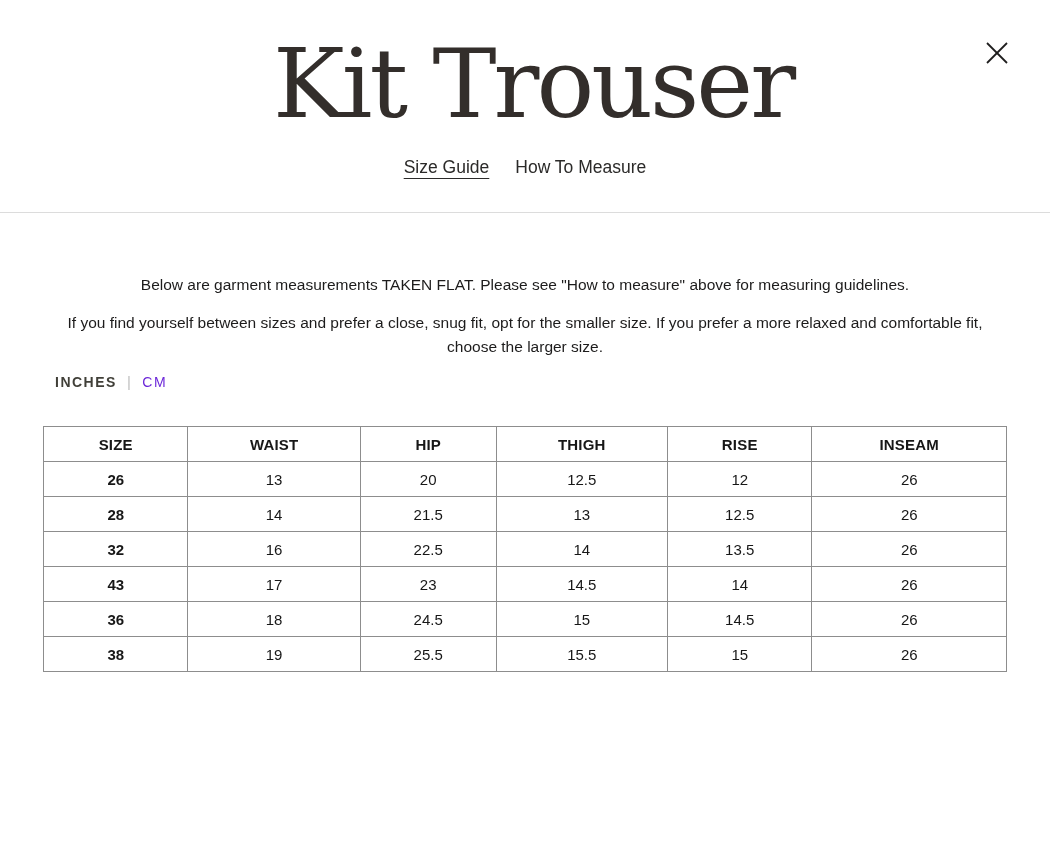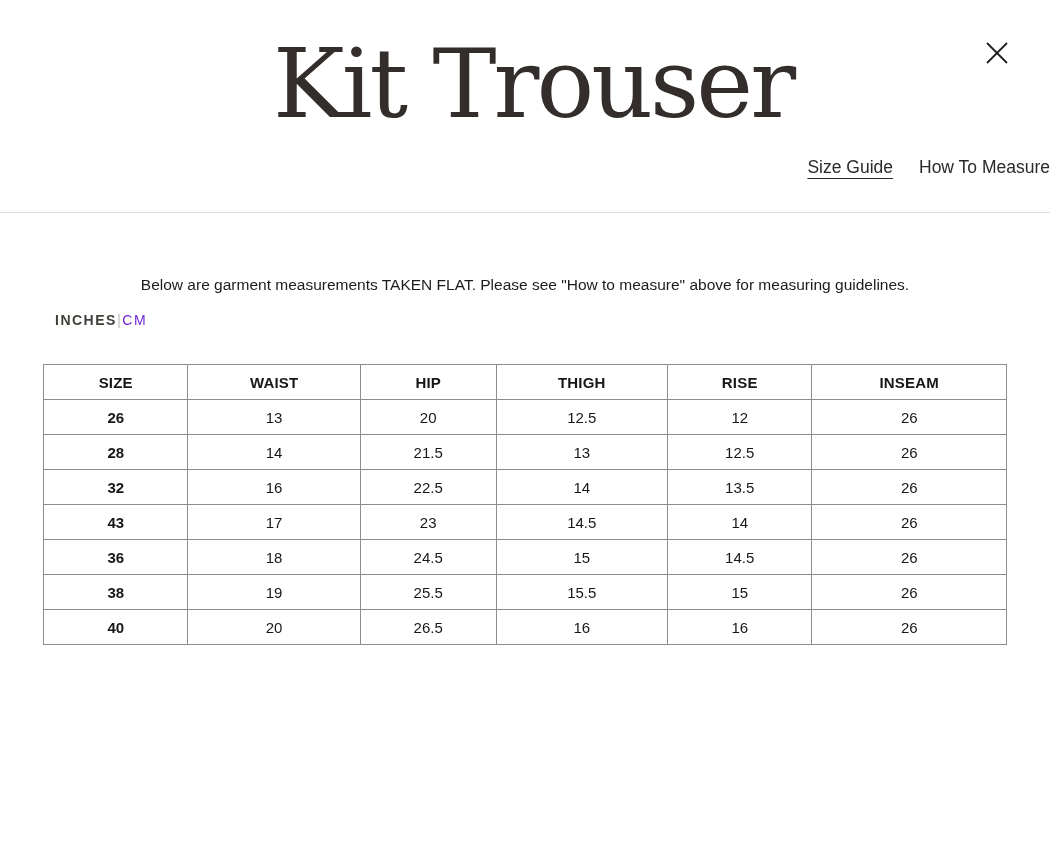--- a/index.html
+++ b/index.html
@@ -29,21 +29,21 @@
     font-family: "DejaVu Serif", serif;
     font-weight: 400;
     font-size: 96px;
     line-height: 1.22;
     letter-spacing: -3px;
     color: #332e2b;
     margin-left: 16px;
   }
   .tabs {
     display: flex;
-    justify-content: flex-end;
+    justify-content: center;
     align-items: baseline;
     gap: 26px;
     margin-top: 14px;
     font-size: 17.5px;
     color: #2b2a29;
   }
   .tab { cursor: pointer; }
   .tab.active {
     text-decoration: underline;
     text-underline-offset: 5px;
@@ -69,20 +69,21 @@
     width: 964px;
     margin: 0 auto;
     text-align: left;
   }
   .unit-toggle {
     margin: 2px 0 10px 12px;
     font-size: 14px;
     letter-spacing: 1.5px;
     display: flex;
     align-items: center;
+    gap: 10px;
   }
   .unit-option { cursor: pointer; color: #6d28d9; font-weight: 400; }
   .unit-option.selected { color: #403f38; font-weight: 700; }
   .unit-sep { color: #c0c0c0; font-weight: 400; font-size: 15px; }
   table.size-table {
     width: 100%;
     border-collapse: collapse;
     table-layout: fixed;
     margin-top: 36px;
   }
@@ -120,20 +121,21 @@
 
 <nav class="tabs">
   <span class="tab active">Size Guide</span>
   <span class="tab">How To Measure</span>
 </nav>
 
 <hr class="divider">
 
 <div class="content">
   <p>Below are garment measurements TAKEN FLAT. Please see "How to measure" above for measuring guidelines.</p>
+  <p>If you find yourself between sizes and prefer a close, snug fit, opt for the smaller size. If you prefer a more relaxed and comfortable fit, choose the larger size.</p>
 </div>
 
 <div class="table-wrap">
   <div class="unit-toggle">
       <span class="unit-option selected">INCHES</span>
       <span class="unit-sep">|</span>
       <span class="unit-option">CM</span>
     </div>
   <table class="size-table">
     <colgroup>
@@ -196,23 +198,15 @@
           <td>26</td>
         </tr>
         <tr>
           <td class="size-col">38</td>
           <td>19</td>
           <td>25.5</td>
           <td>15.5</td>
           <td>15</td>
           <td>26</td>
         </tr>
-        <tr>
-          <td class="size-col">40</td>
-          <td>20</td>
-          <td>26.5</td>
-          <td>16</td>
-          <td>16</td>
-          <td>26</td>
-        </tr>
       </tbody>
   </table>
 </div>
 
 </body></html>

